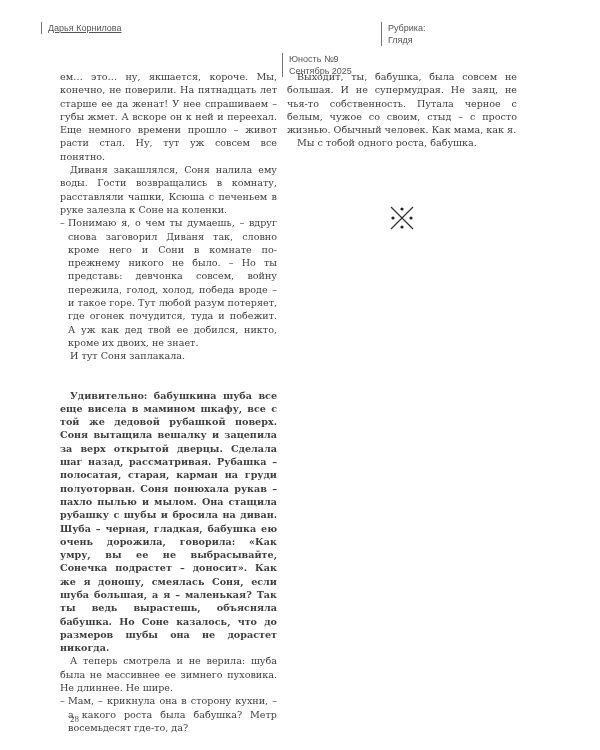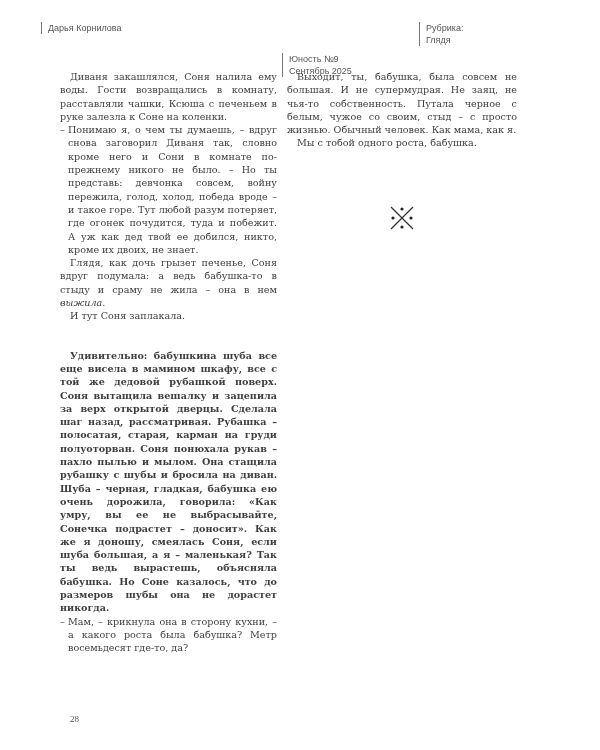--- a/index.html
+++ b/index.html
@@ -1,21 +1,21 @@
 <!DOCTYPE html>
 <html><head>
 <meta charset="utf-8">
 <style>
   html, body { margin:0; padding:0; background:#ffffff; }
   body { width:600px; height:750px; position:relative; overflow:hidden; color:#3a3a3a; }
   .hdr { position:absolute; top:22px; font-family:"Liberation Sans", sans-serif; font-size:9px; line-height:12px; color:#555; padding-left:6px; border-left:1px solid #777; }
   .hdr div { white-space:nowrap; }
-  #hdr-author { left:41px; }
+  #hdr-author { left:41px;text-decoration:underline; }
   #hdr-issue { left:282px;margin-top:31px; }
-  #hdr-rubric { left:419px; }
+  #hdr-rubric { left:381px; }
   .col { position:absolute; top:70px; font-family:"DejaVu Serif", serif; font-size:9.6px; line-height:13.3px; color:#3e3e3e; text-align:justify; }
   #col-left { left:60px; width:217px; }
   #col-right { left:287px; width:230px; }
   .col p { margin:0; text-indent:10px; }
   .col p.noind { text-indent:0; }
   .col p.dlg { text-indent:0; padding-left:8px; position:relative; }
   .col p.dlg .dash { position:absolute; left:0; }
   .col p.gap { margin-top:13px;font-weight:bold; }
   .col em { font-style:italic; }
   #page-num { position:absolute; left:70px; top:714px; font-family:Liberation Serif, serif; font-size:9px; color:#555; }
@@ -30,25 +30,26 @@
 <div class="hdr" id="hdr-issue">
   <div>Юность №9</div>
   <div>Сентябрь 2025</div>
 </div>
 <div class="hdr" id="hdr-rubric">
   <div>Рубрика:</div>
   <div>Глядя</div>
 </div>
 
 <div class="col" id="col-left">
+  <p class="noind">ем… это… ну, якшается, короче. Мы, конечно, не поверили. На пятнадцать лет старше ее да женат! У нее спрашиваем – губы жмет. А вскоре он к ней и переехал. Еще немного времени прошло – живот расти стал. Ну, тут уж совсем все понятно.</p>
   <p>Диваня закашлялся, Соня налила ему воды. Гости возвращались в комнату, расставляли чашки, Ксюша с печеньем в руке залезла к Соне на коленки.</p>
   <p class="dlg"><span class="dash">–</span><span>Понимаю я, о чем ты думаешь, – вдруг снова заговорил Диваня так, словно кроме него и Сони в комнате по-прежнему никого не было. – Но ты представь: девчонка совсем, войну пережила, голод, холод, победа вроде – и такое горе. Тут любой разум потеряет, где огонек почудится, туда и побежит. А уж как дед твой ее добился, никто, кроме их двоих, не знает.</span></p>
-  <p><span>Глядя, как дочь грызет печенье, Соня вдруг подумала: а ведь бабушка-то в стыду и сраму не жила – она в нем </span><em>выжила</em><span>.</span></p>
   <p>И тут Соня заплакала.</p>
   <p class="gap" style="margin-top:26px">Удивительно: бабушкина шуба все еще висела в мамином шкафу, все с той же дедовой рубашкой поверх. Соня вытащила вешалку и зацепила за верх открытой дверцы. Сделала шаг назад, рассматривая. Рубашка – полосатая, старая, карман на груди полуоторван. Соня понюхала рукав – пахло пылью и мылом. Она стащила рубашку с шубы и бросила на диван. Шуба – черная, гладкая, бабушка ею очень дорожила, говорила: «Как умру, вы ее не выбрасывайте, Сонечка подрастет – доносит». Как же я доношу, смеялась Соня, если шуба большая, а я – маленькая? Так ты ведь вырастешь, объясняла бабушка. Но Соне казалось, что до размеров шубы она не дорастет никогда.</p>
+  <p>А теперь смотрела и не верила: шуба была не массивнее ее зимнего пуховика. Не длиннее. Не шире.</p>
   <p class="dlg"><span class="dash">–</span><span>Мам, – крикнула она в сторону кухни, – а какого роста была бабушка? Метр восемьдесят где-то, да?</span></p>
 
 </div>
 
 <div class="col" id="col-right">
   <p>Выходит, ты, бабушка, была совсем не большая. И не супермудрая. Не заяц, не чья-то собственность. Путала черное с белым, чужое со своим, стыд – с просто жизнью. Обычный человек. Как мама, как я.</p>
   <p>Мы с тобой одного роста, бабушка.</p>
 </div>
 
 <svg id="ornament" viewBox="0 0 28 28">

